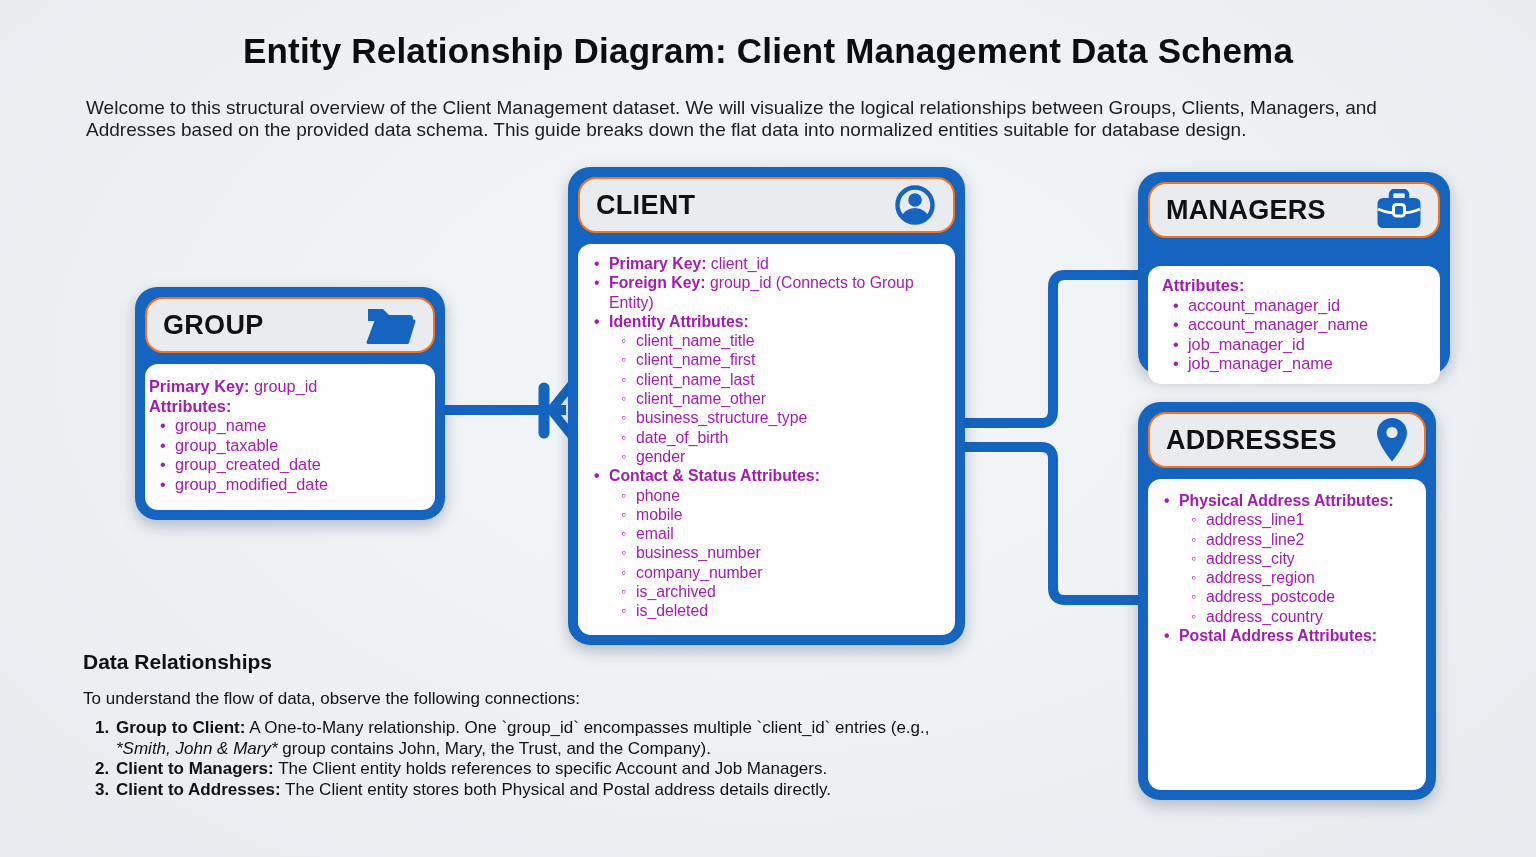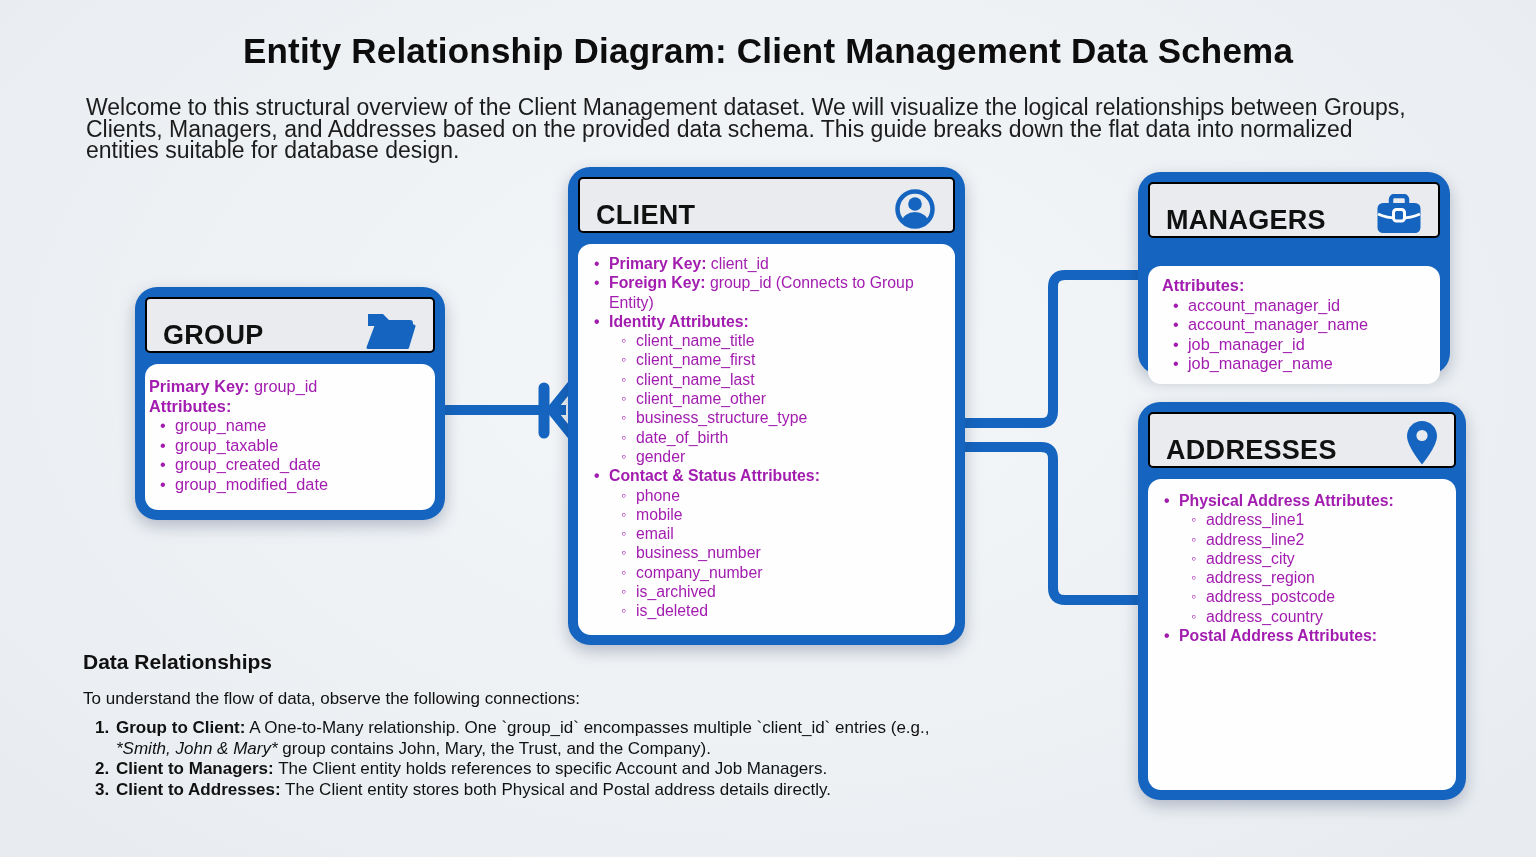--- a/index.html
+++ b/index.html
@@ -7,31 +7,31 @@
     width:1536px;height:857px;position:relative;overflow:hidden;
     font-family:"Liberation Sans",sans-serif;color:#111;
     background:radial-gradient(ellipse at 50% 42%, #f4f6f8 0%, #eef1f4 55%, #e7ebef 100%);
   }
   .page-title{
     position:absolute;top:31px;left:0;width:1536px;text-align:center;
     font-size:35px;font-weight:800;letter-spacing:.2px;color:#0d0d0d;
   }
   .page-intro{
     position:absolute;top:97px;left:86px;width:1336px;
-    font-size:23px;line-height:21.5px;color:#1c1c1c;
+    font-size:19px;line-height:21.5px;color:#1c1c1c;
   }
   svg.connectors{position:absolute;left:0;top:0;z-index:1;}
   .entity{
     position:absolute;z-index:2;background:#1565C0;border-radius:22px;
     padding:10px;box-sizing:border-box;display:flex;flex-direction:column;gap:11px;
     box-shadow:0 6px 16px rgba(25,45,85,.28);
   }
   .entity-header{
-    background:#e9ebef;border-radius:5px;border:2px solid #000000;
-    display:flex;align-items:flex-end;justify-content:space-between;
+    background:#e9ebef;border-radius:18px;border:2px solid #f97316;
+    display:flex;align-items:center;justify-content:space-between;
     padding:0 16px;height:56px;flex:none;box-sizing:border-box;
   }
   .entity-title{font-size:27px;font-weight:800;letter-spacing:.3px;color:#111;}
   .entity-body{
     background:#fefefe;border-radius:13px;flex:1;box-sizing:border-box;
     font-size:15.8px;line-height:19.3px;color:#a21caf;
   }
   .b{font-weight:700;}
   ul{list-style:none;margin:0;padding:0;}
   li{position:relative;padding-left:17px;}
@@ -40,21 +40,21 @@
   ul.sub{margin-left:27px;}
   
   .e-group{left:88px;top:287px;width:310px;height:233px;margin-left:47px;}
   .e-group .entity-body{padding:13px 4px;font-size:16.3px;line-height:19.5px;}
   .e-group ul{margin-left:9px;}
   .e-client{left:568px;top:167px;width:397px;height:478px;}
   .e-client .entity-body{padding:10px 14px;}
   .e-managers{left:1138px;top:172px;width:312px;height:203px;gap:28px;}
   .e-managers .entity-body{padding:10px 14px;font-size:16.3px;line-height:19.5px;}
   .e-managers ul{margin-left:9px;}
-  .e-addresses{left:1138px;top:402px;width:328px;height:398px;}
+  .e-addresses{left:1138px;top:402px;width:298px;height:398px;}
   .e-addresses .entity-body{padding:12px 14px;}
   
   .rel-heading{position:absolute;left:83px;top:650px;font-size:21px;font-weight:800;}
   .rel-intro{position:absolute;left:83px;top:689px;font-size:17px;}
   .rel-list{position:absolute;left:95px;top:718px;width:870px;font-size:17px;line-height:20.5px;}
   .rel-item{display:flex;}
   .rel-num{flex:none;width:21px;font-weight:700;}
   .rel-text em{font-style:italic;}
   .hdr-icon{flex:none;display:block;}
 </style>

